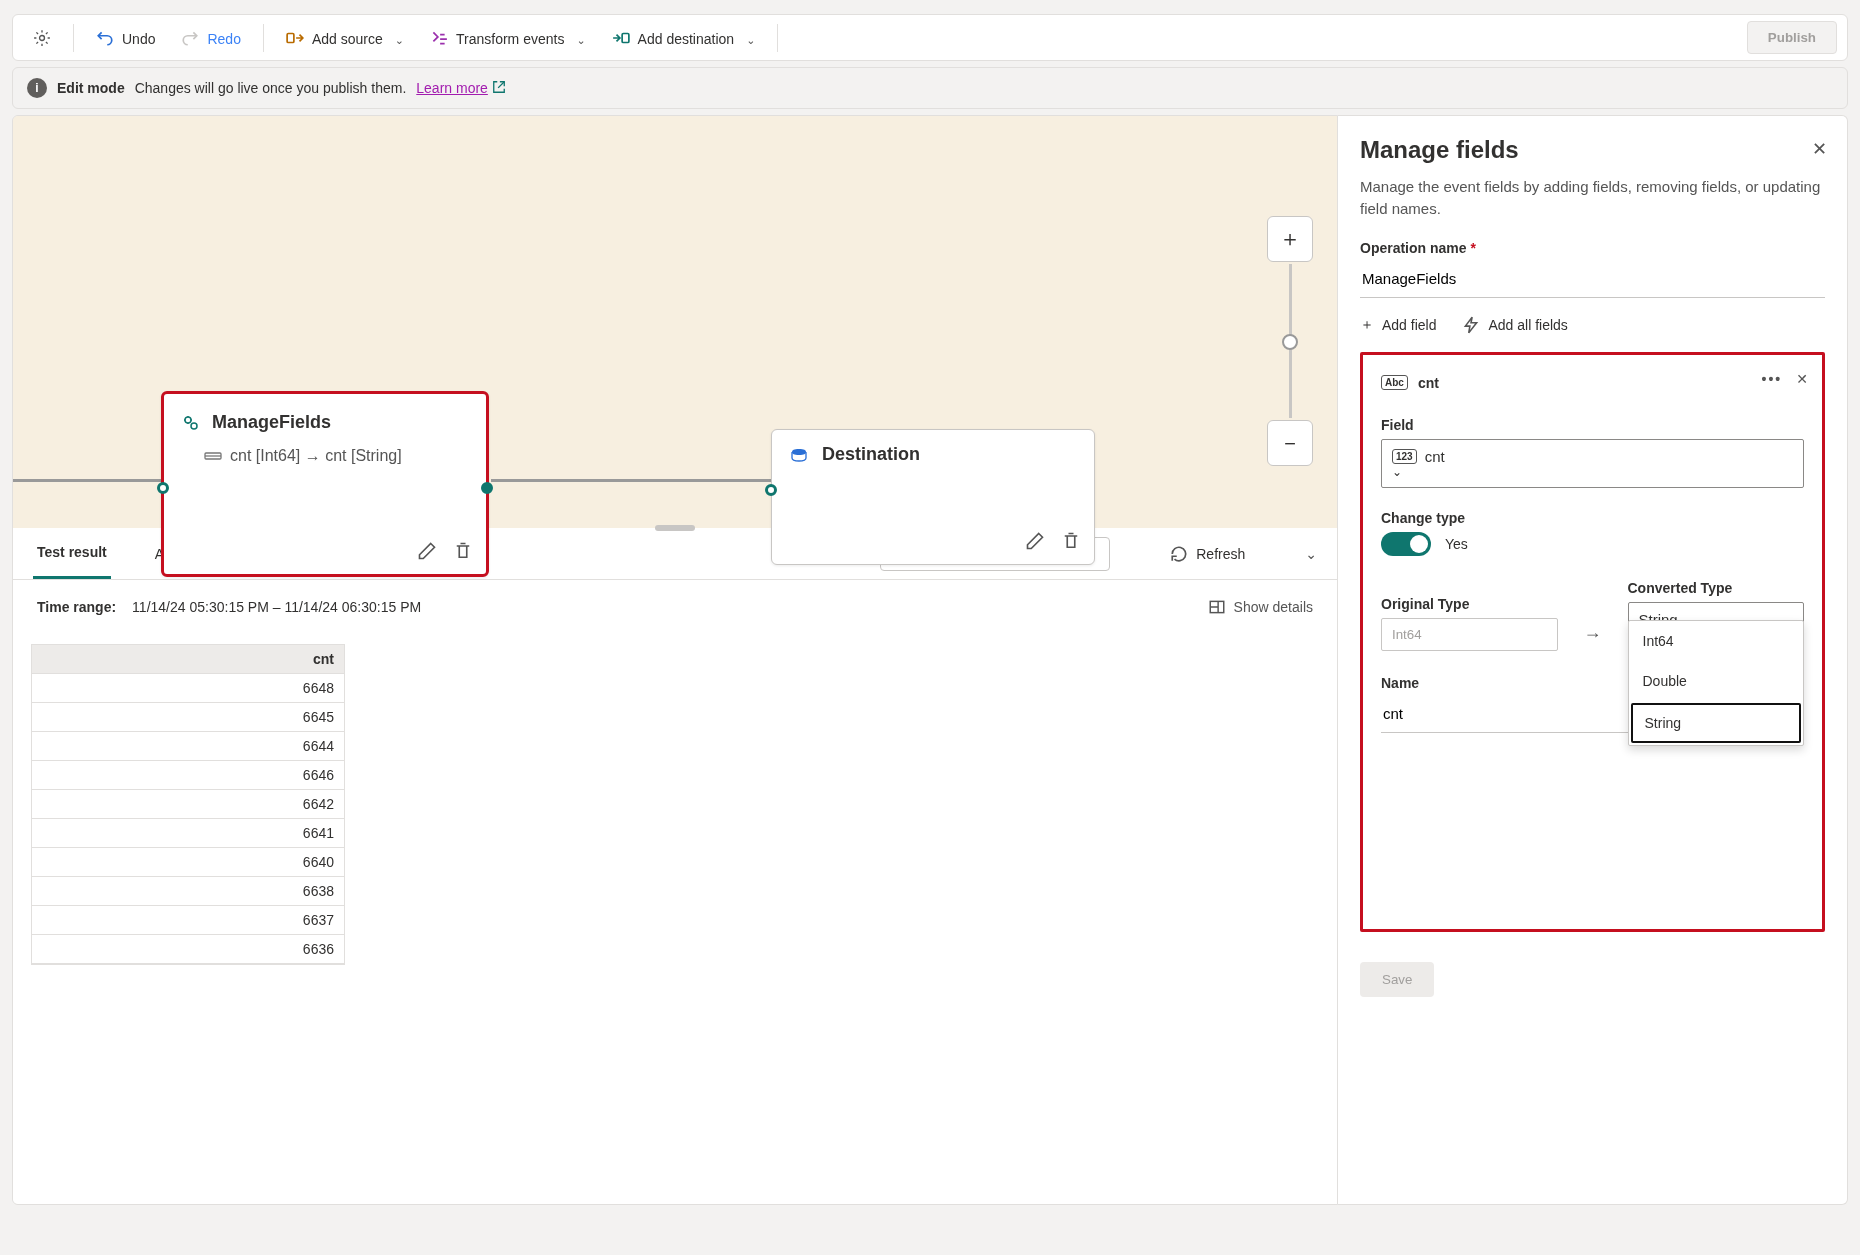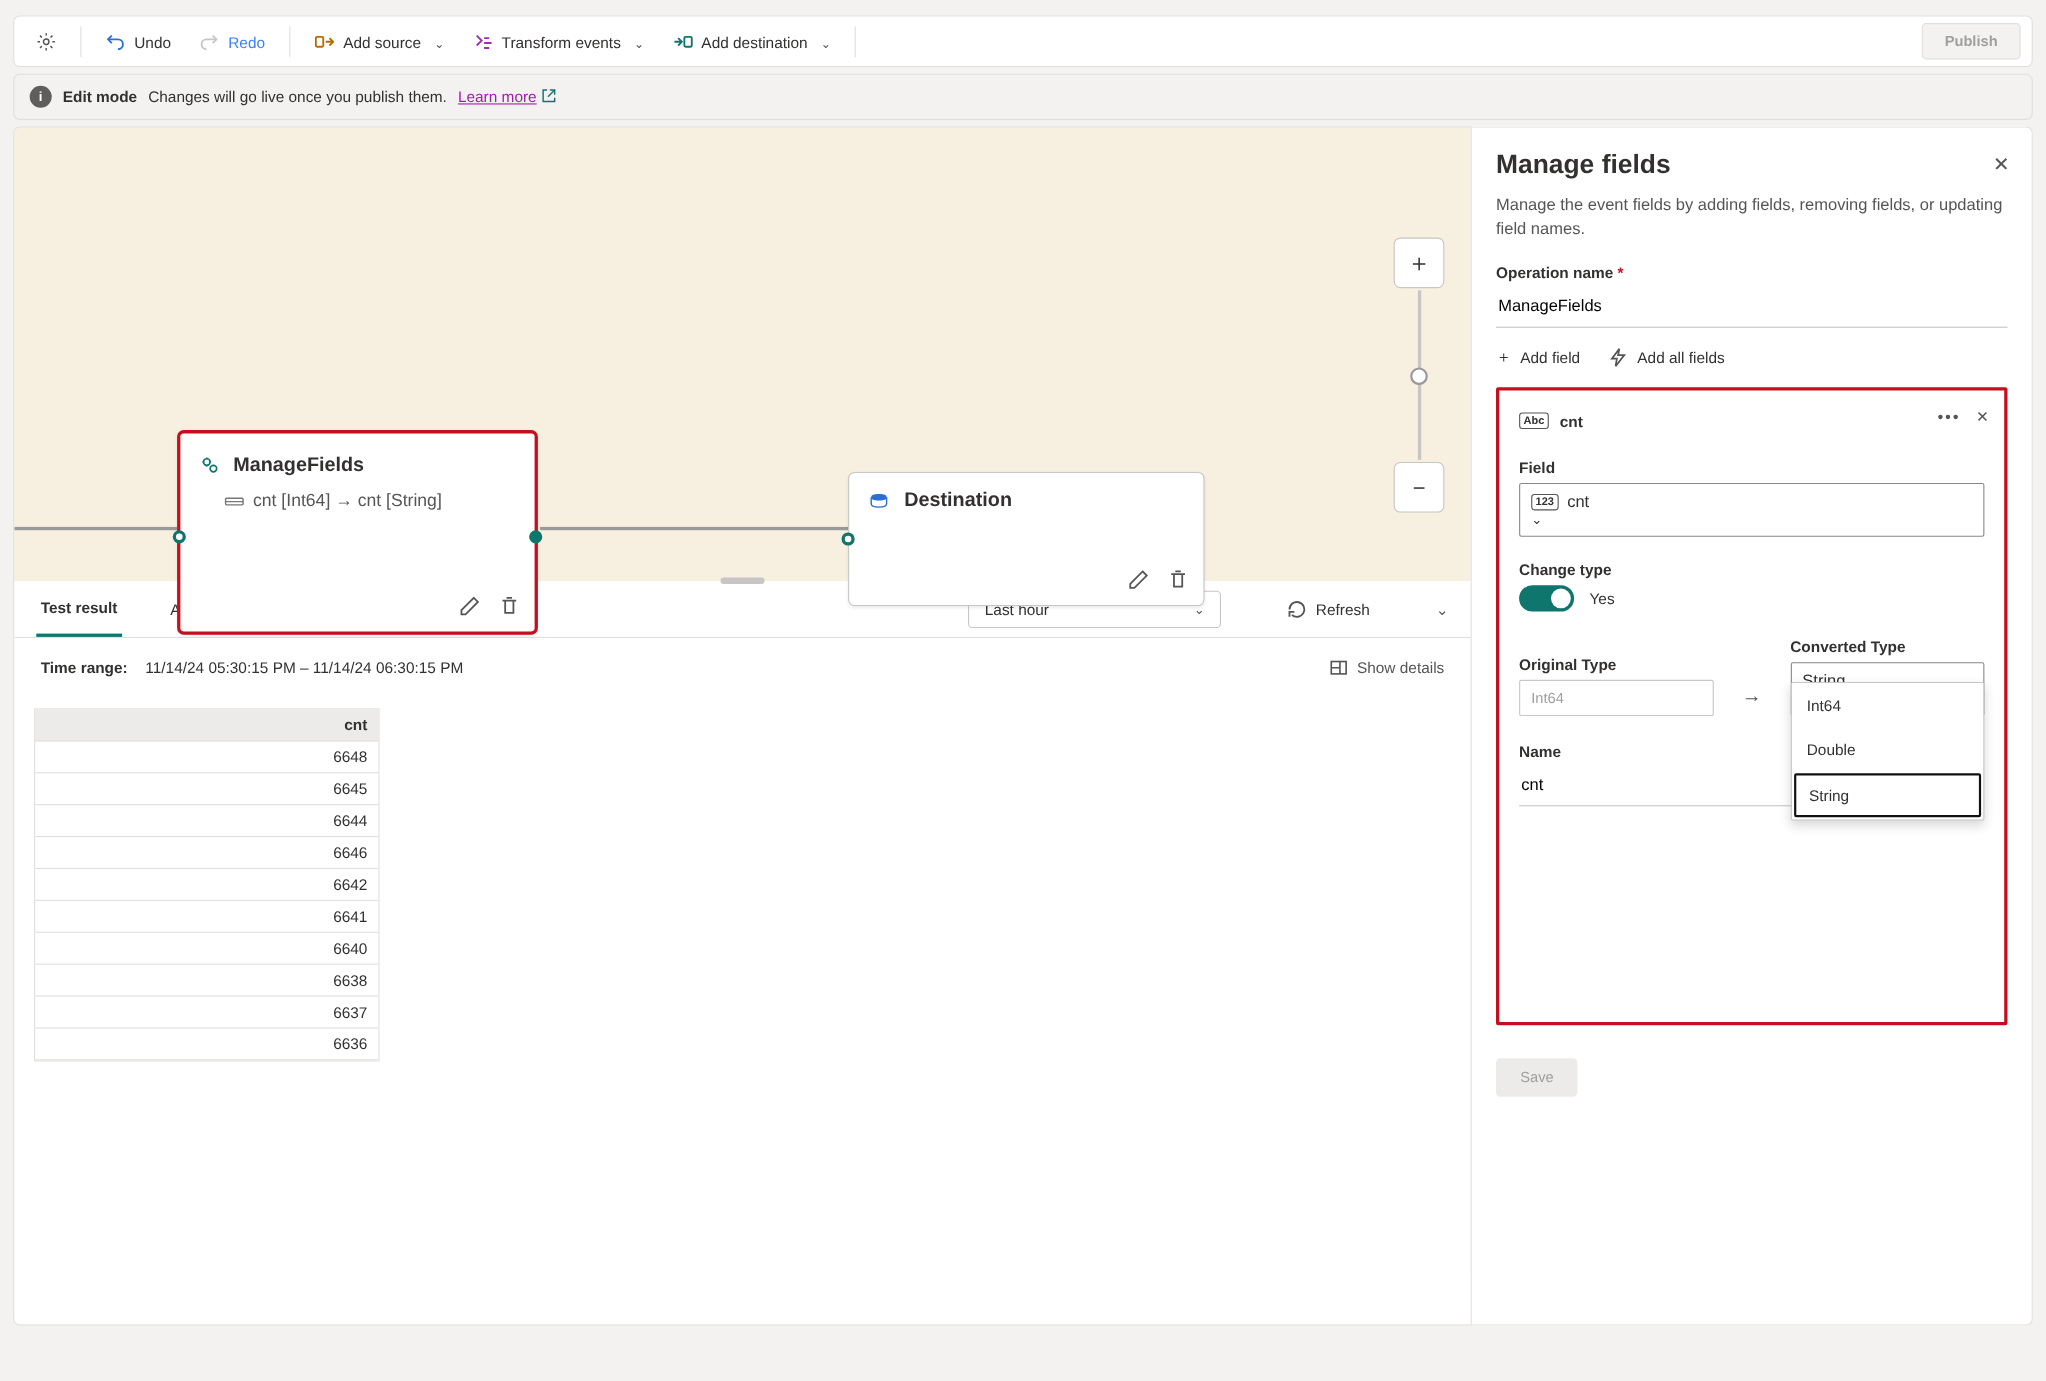--- a/index.html
+++ b/index.html
@@ -37,21 +37,21 @@
   .canvas { flex:0 0 412px; background:#f7efe0; position:relative; }
   
   .node { position:absolute; background:#fff; border:1px solid #c8c6c4; border-radius:6px; box-shadow:0 1px 3px rgba(0,0,0,.08); }
   .node.selected { border:3px solid #c50f1f; }
   .managefields-node { left:148px; top:275px; width:328px; height:186px; padding:18px 18px 12px 18px; }
   .managefields-node .title-row { display:flex; align-items:center; gap:12px; font-weight:600; font-size:18px; }
   .managefields-node .fieldrow { display:flex; align-items:center; gap:8px; color:#555; margin:14px 0 0 22px; font-size:16px; }
   .node-actions { position:absolute; right:10px; bottom:10px; display:flex; gap:10px; }
   .icon-btn { width:26px; height:26px; display:flex; align-items:center; justify-content:center; cursor:pointer; color:#555; }
   
-  .dest-node { left:758px; top:313px; width:324px; height:122px; padding:14px 18px; }
+  .dest-node { left:758px; top:313px; width:324px; height:136px; padding:14px 18px; }
   .dest-node .title-row { display:flex; align-items:center; gap:14px; font-weight:600; font-size:18px; }
   
   .port { position:absolute; width:12px; height:12px; border:3px solid #0f766e; border-radius:50%; background:#fff; }
   .mf-in  { left:-7px; top:88px; }
   .mf-out { right:-7px; top:88px; background:#0f766e; }
   .dst-in { left:-7px; top:54px; }
   
   .edge { position:absolute; height:3px; background:#999; }
   .edge1 { left:0; top:363px; width:148px; }
   .edge2 { left:478px; top:363px; width:280px; }

